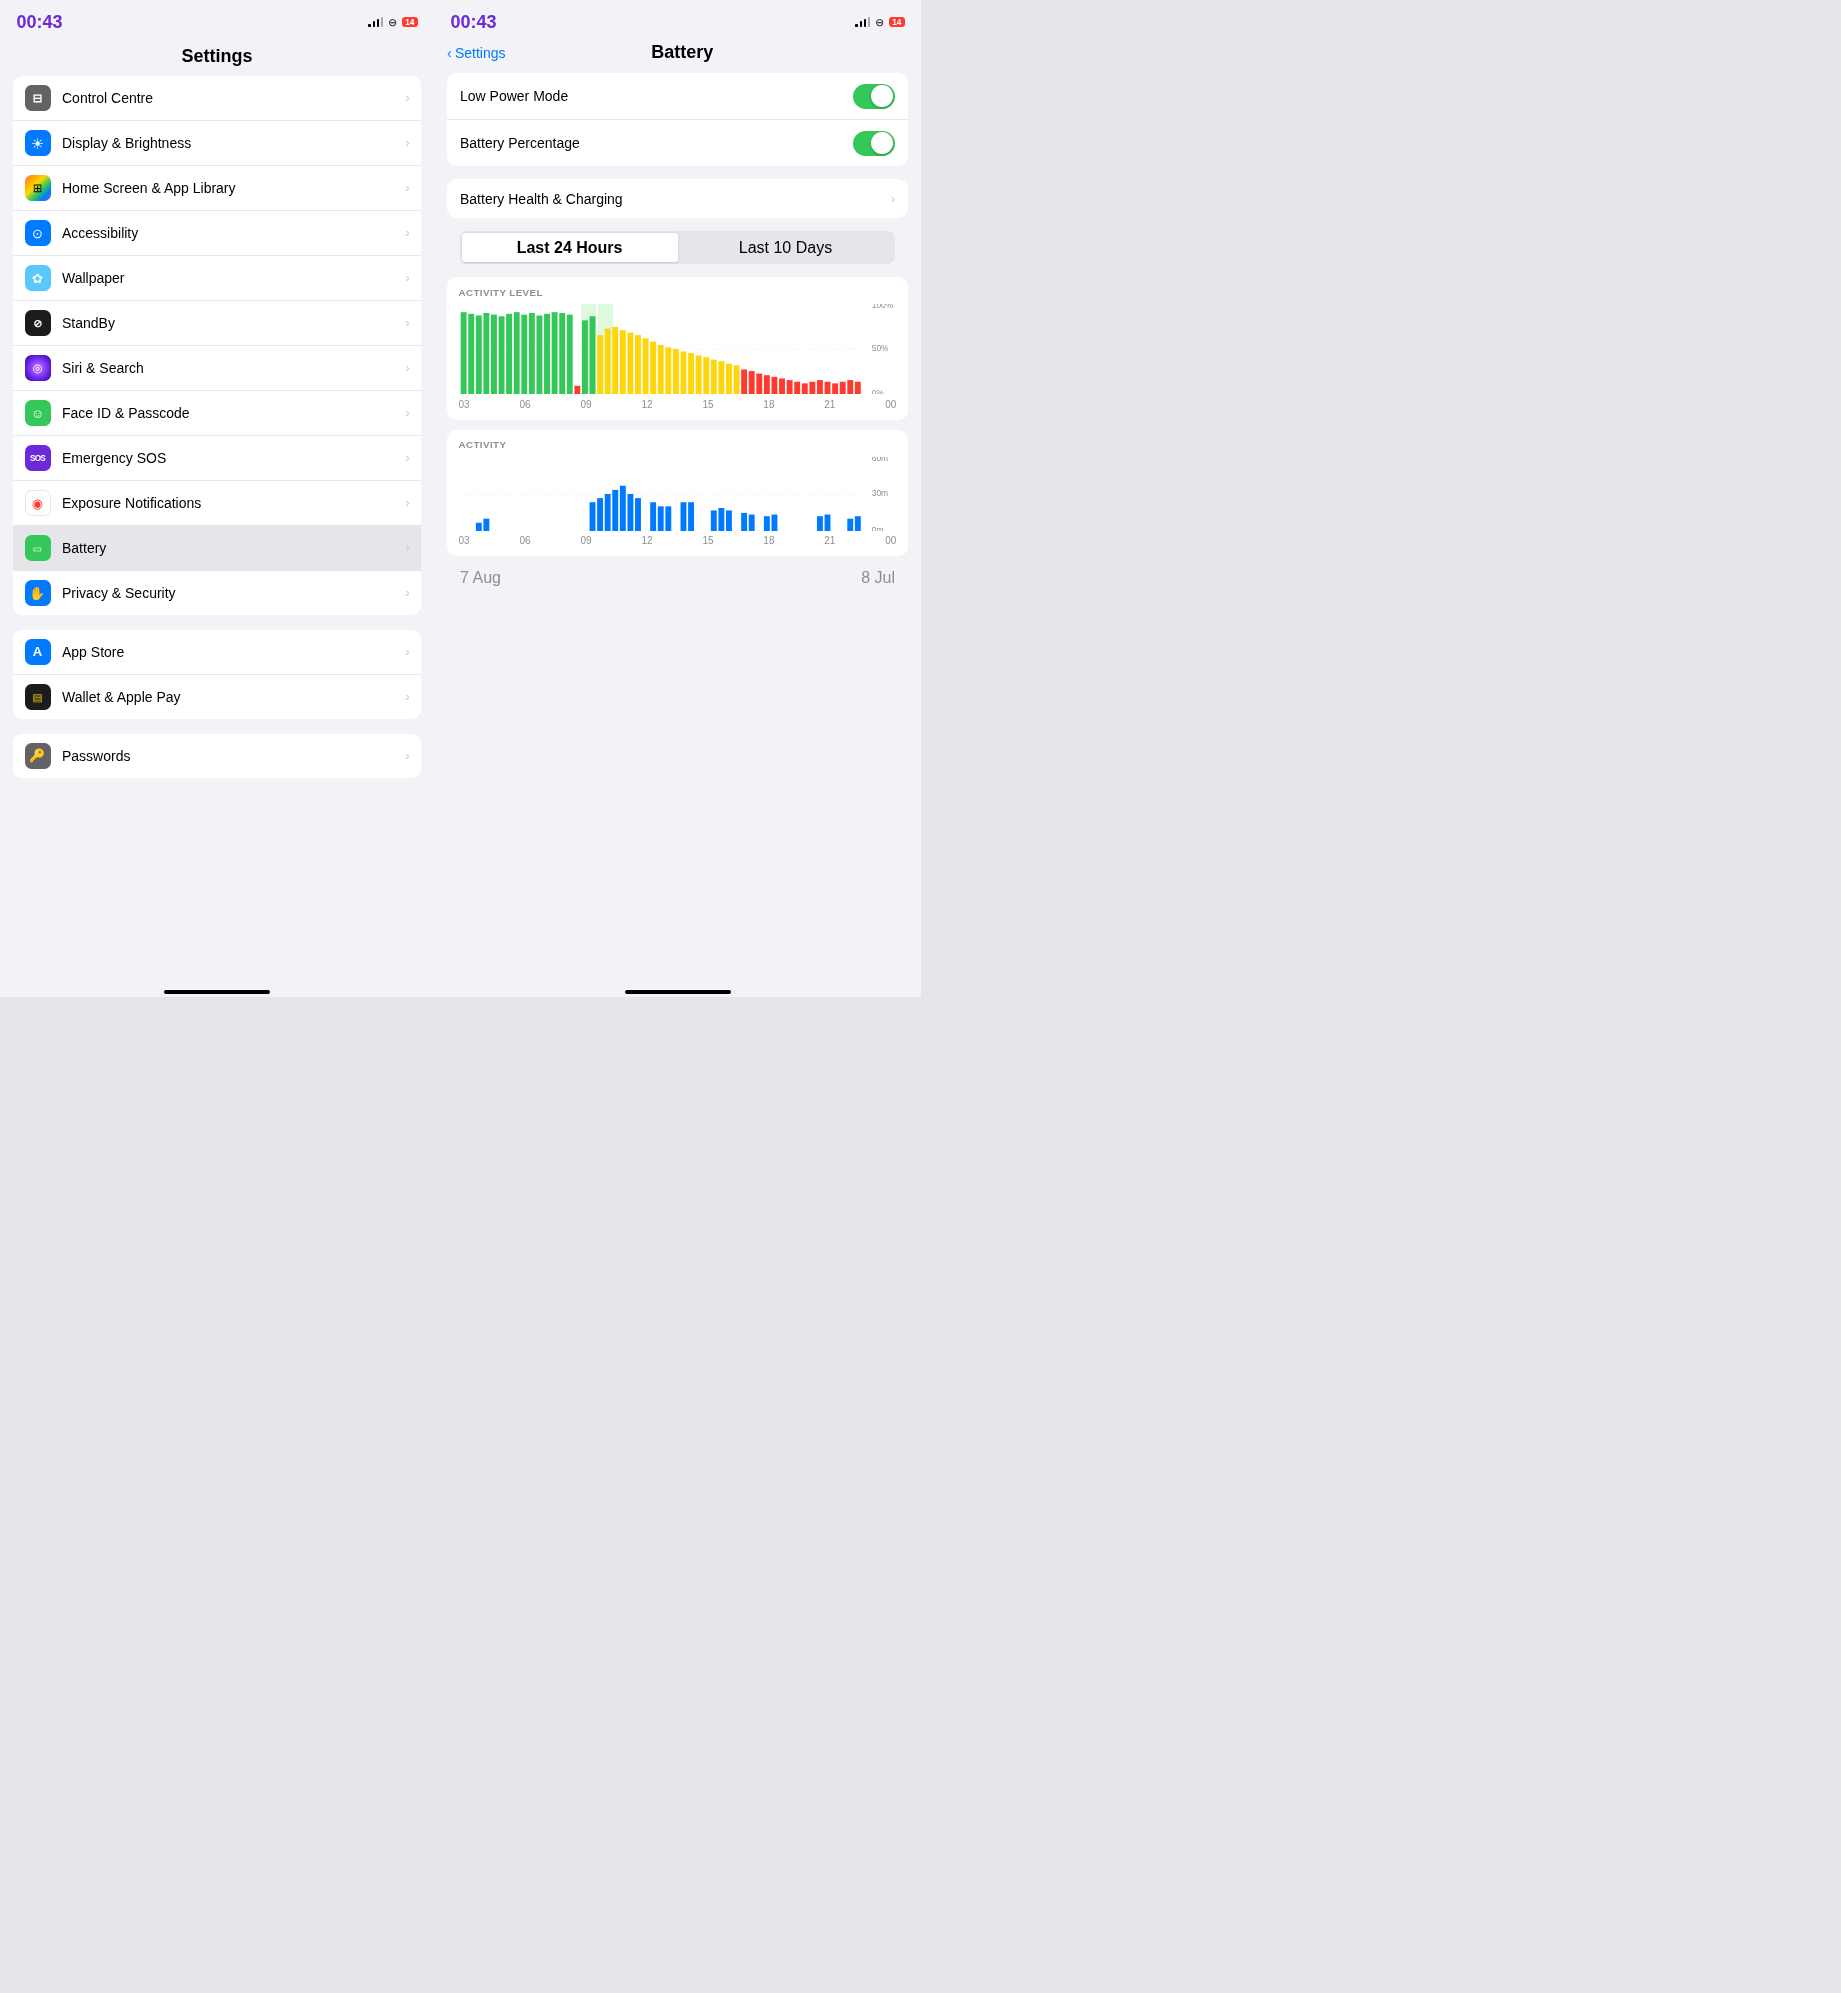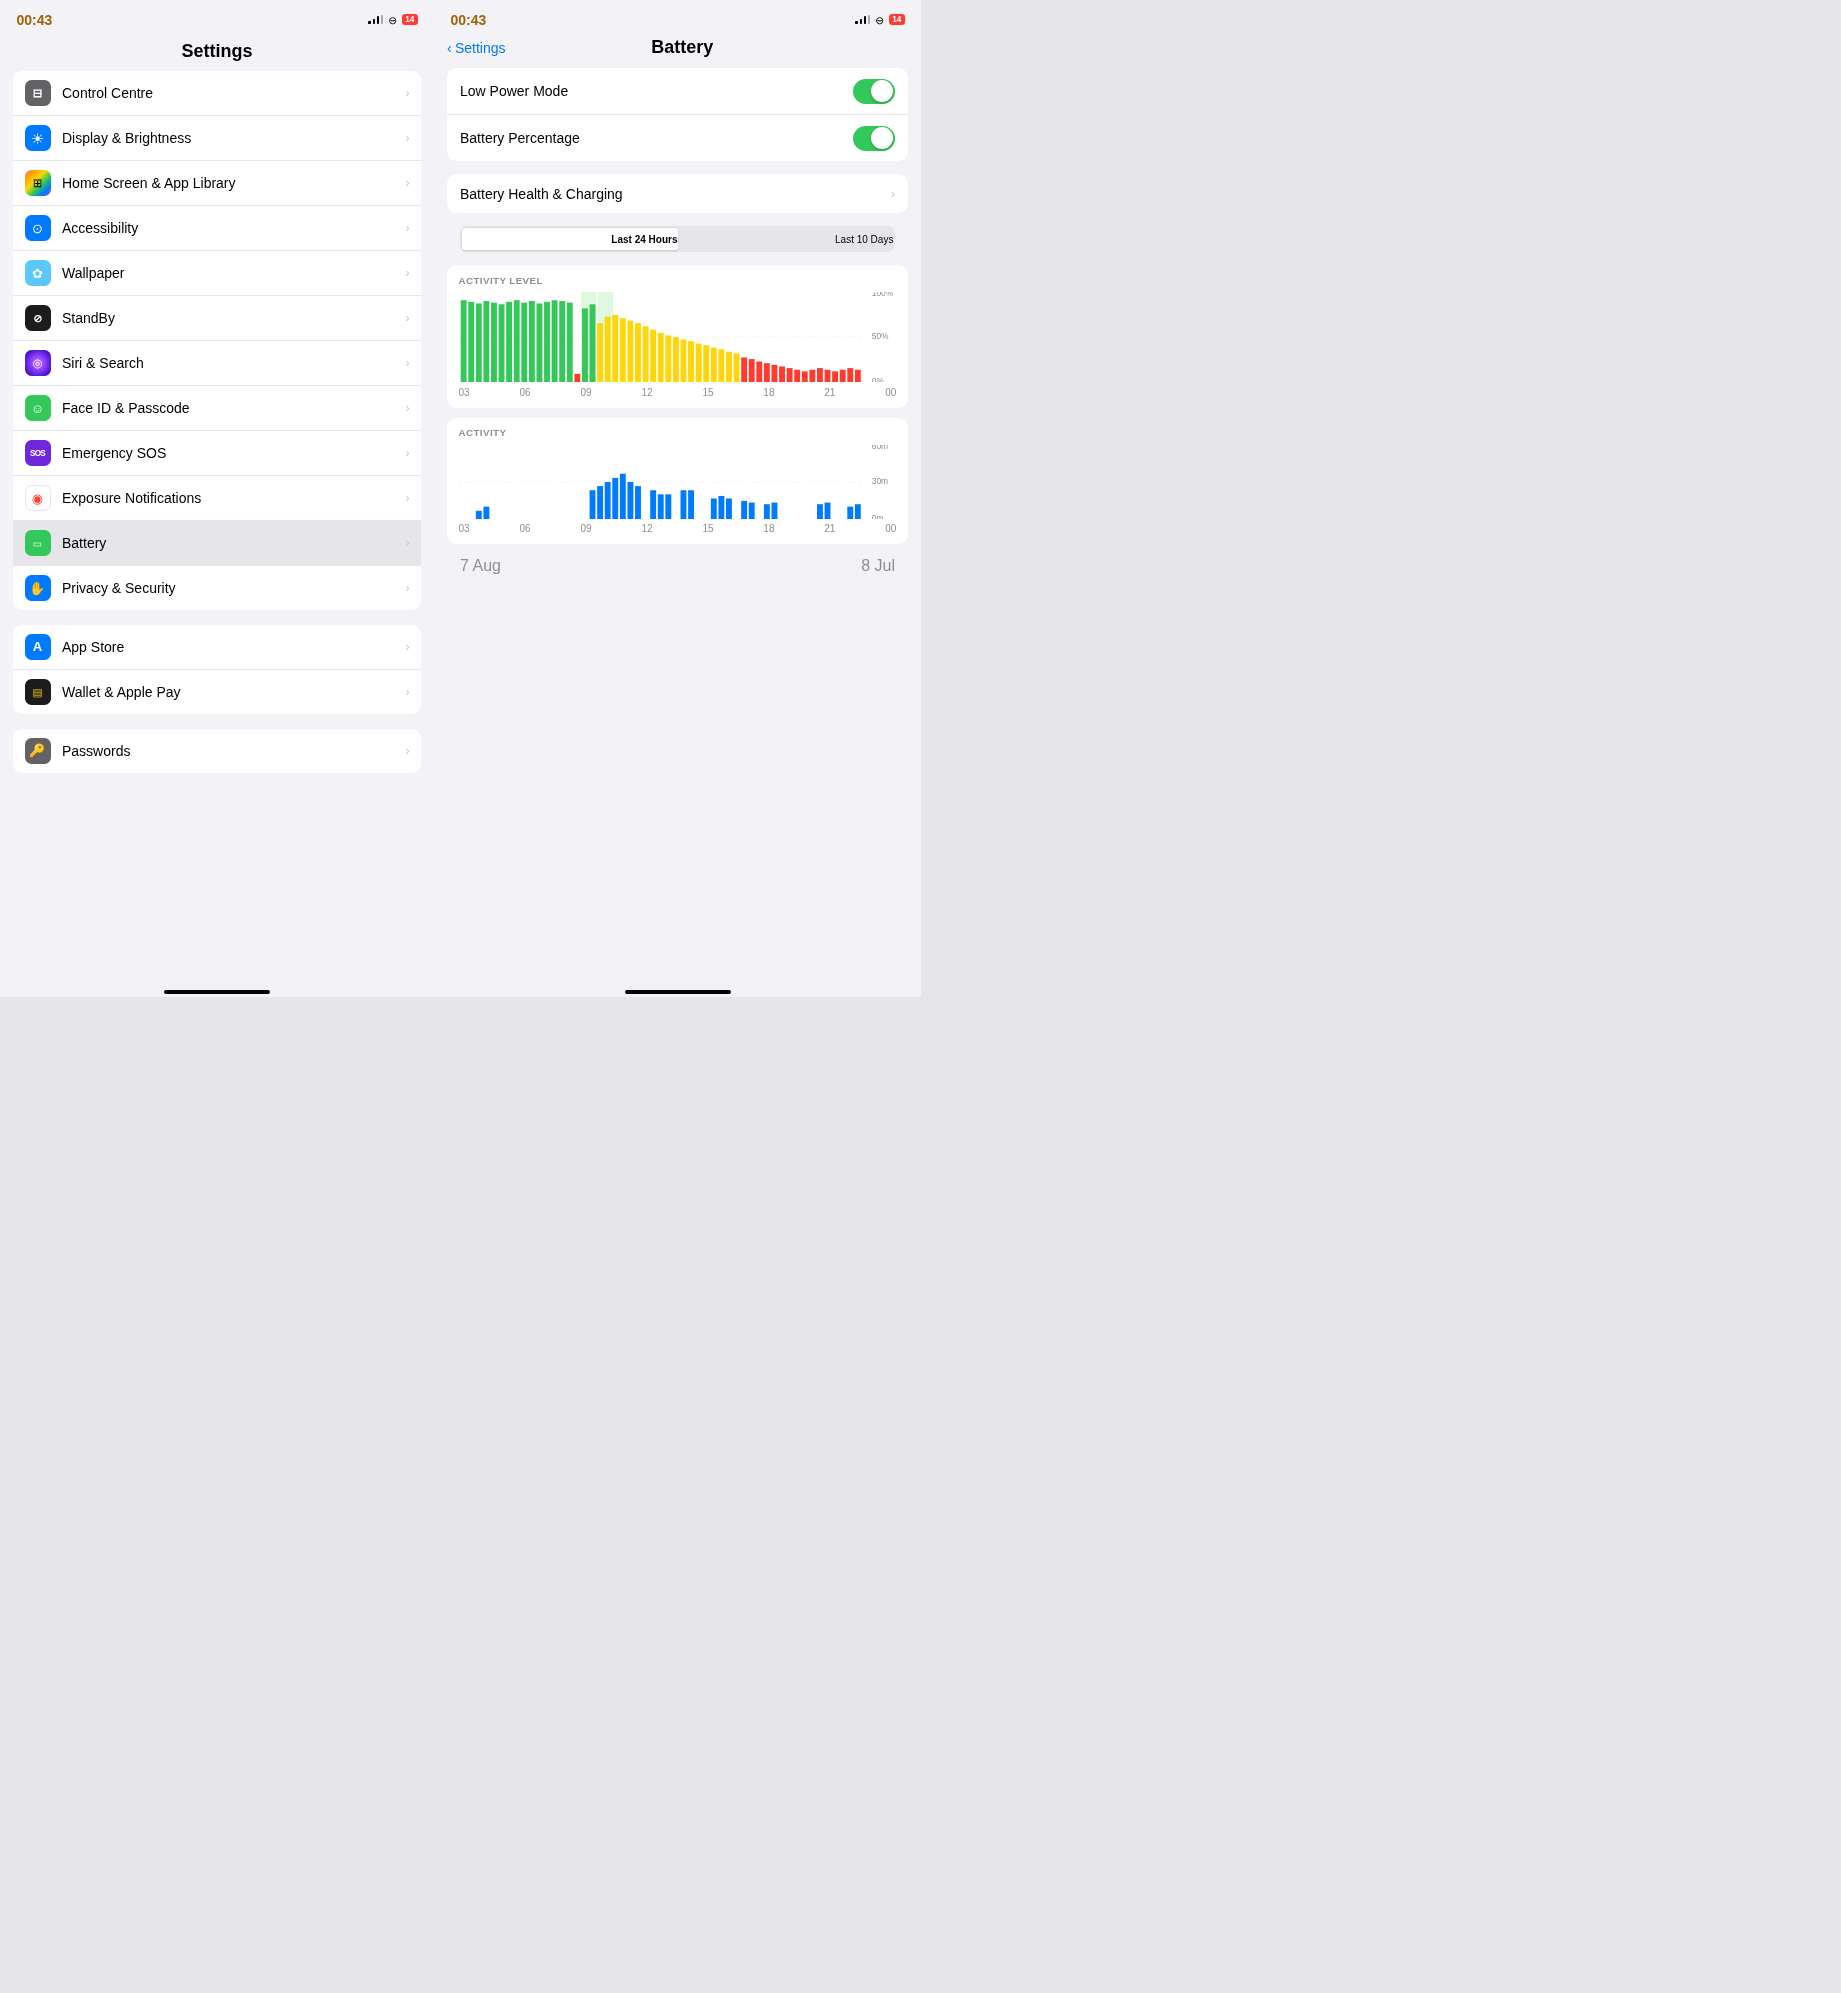--- a/index.html
+++ b/index.html
@@ -23,23 +23,23 @@
     }
 
     .status-bar {
       display: flex;
       justify-content: space-between;
       align-items: center;
       padding: 11.5px 16.4px 6.5px;
       background: #f2f2f7;
     }
     .status-time {
-      font-size: 14px;
+      font-size: 18px;
       font-weight: 600;
-      color: #a16207;
+      color: #6d28d9;
     }
     .status-icons {
       display: flex;
       align-items: center;
       gap: 4.9px;
     }
     .signal-bars {
       display: flex;
       align-items: flex-end;
       gap: 1.6px;
@@ -230,24 +230,24 @@
     
     .time-tabs {
       display: flex;
       background: #e5e5ea;
       border-radius: 7.4px;
       padding: 1.6px;
       margin: 0 13px 13px;
     }
     .time-tab {
       flex: 1;
-      text-align: right;
+      text-align: center;
       padding: 5.7px 0;
       border-radius: 3px;
-      font-size: 10px;
+      font-size: 16px;
       font-weight: 500;
       cursor: pointer;
       color: #000;
     }
     .time-tab.active {
       background: #fff;
       box-shadow: 0 0.8px 2.5px rgba(0,0,0,0.15);
       font-weight: 600;
     }
 

